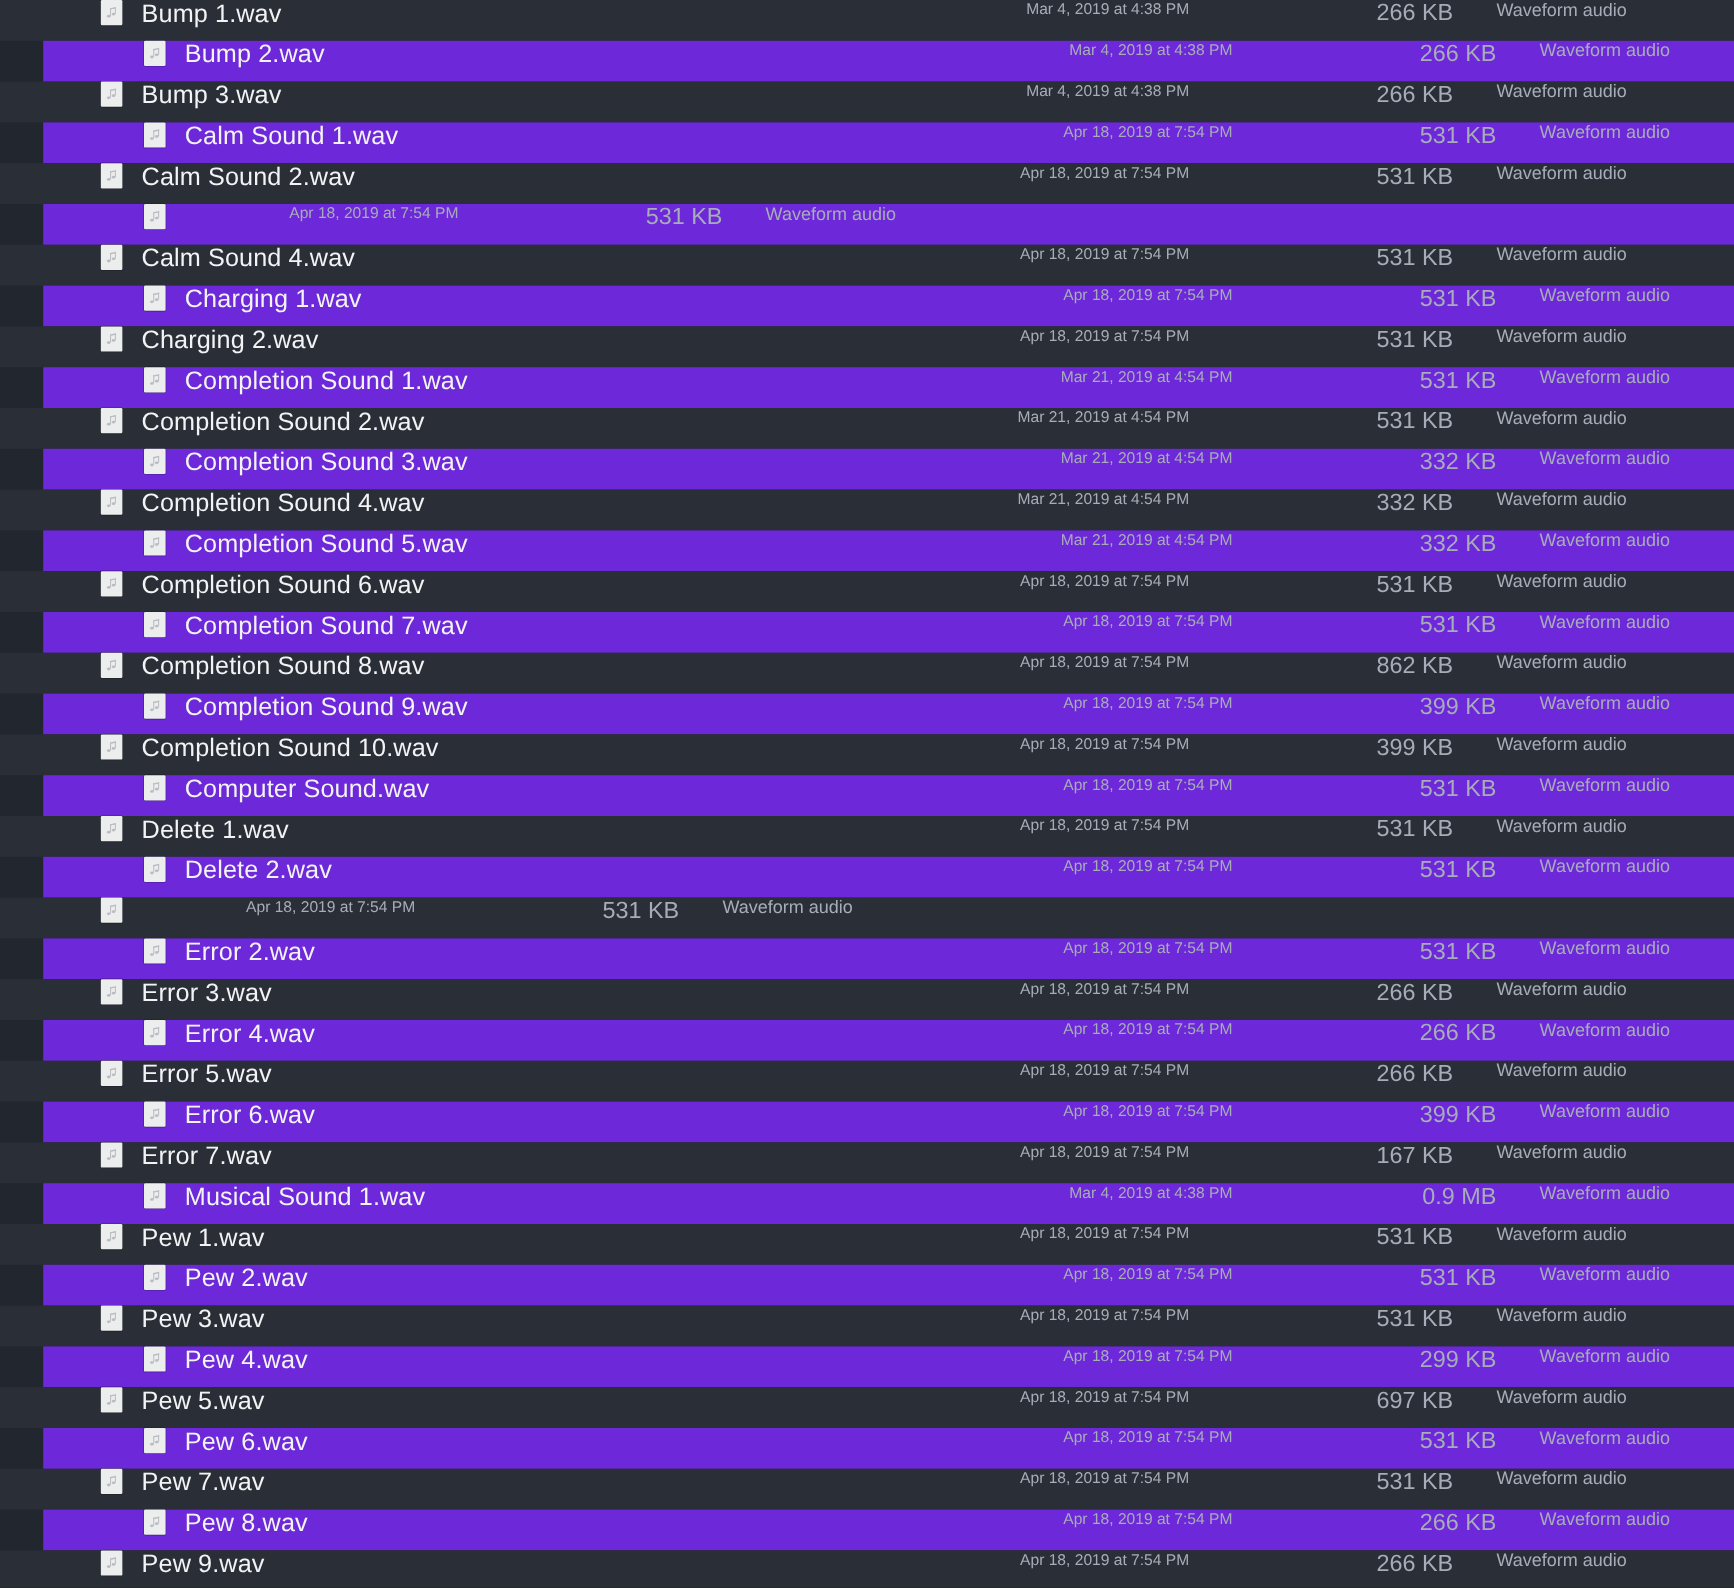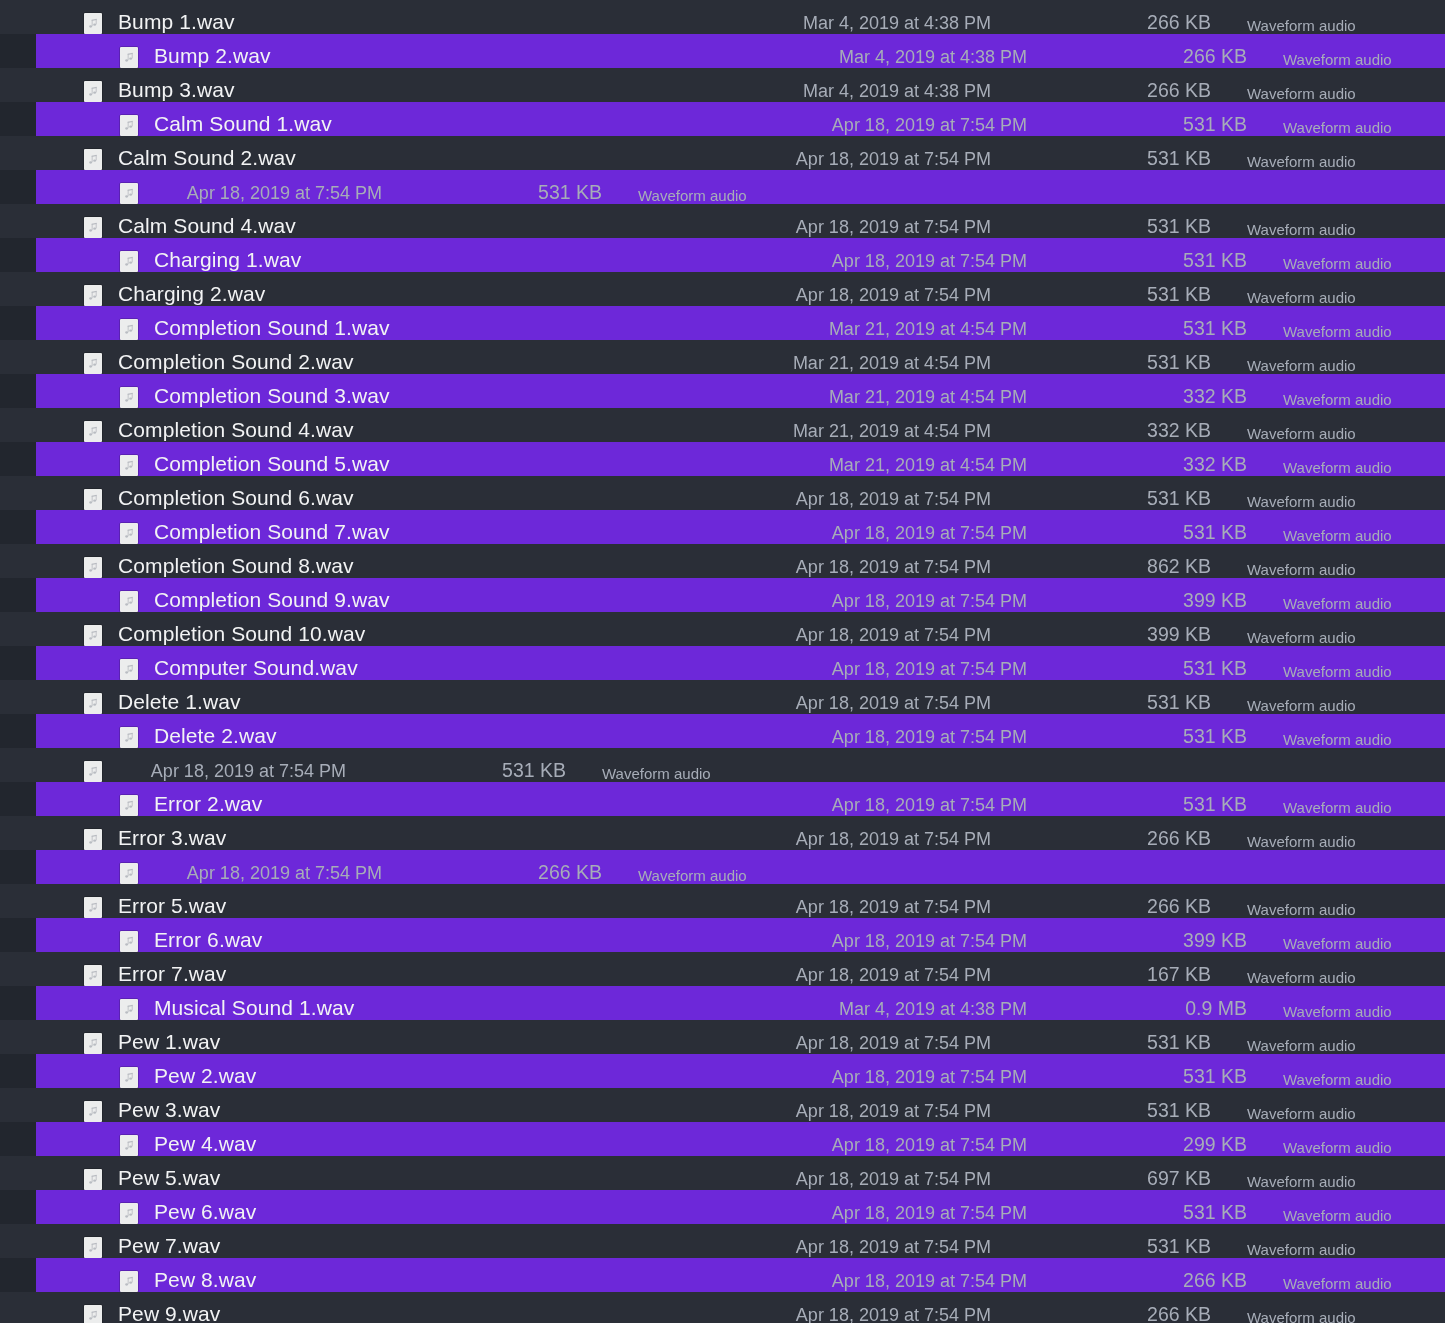--- a/index.html
+++ b/index.html
@@ -18,21 +18,21 @@
 
   #file-list {
     width: 1445px;
     height: 1323px;
     overflow: hidden;
     position: relative;
   }
 
   .row {
     display: flex;
-    align-items: flex-end;
+    align-items: flex-start;
     height: 34px;
     box-sizing: border-box;
     width: 1445px;
     position: relative;
   }
   .row.odd  { background: #2a2e37; }
   .row.even { background: #6d28d9; margin-left: 36px; }
 
   
   .gutter {
@@ -77,21 +77,21 @@
     white-space: nowrap;
     overflow: hidden;
     text-overflow: ellipsis;
   }
 
   .date-cell {
     flex: 0 0 240px;
     width: 240px;
     text-align: right;
     color: #a7adb8;
-    font-size: 18px;
+    font-size: 13px;
     white-space: nowrap;
   }
 
   .size-cell {
     flex: 0 0 220px;
     width: 220px;
     text-align: right;
     color: #a7adb8;
     font-size: 19.5px;
     white-space: nowrap;
@@ -617,20 +617,21 @@
           <g fill="#b9bcc2">
             <path d="M4.2 1.3 L9.1 0.3 L9.1 1.5 L4.2 2.5 Z"></path>
             <rect x="4.2" y="1.3" width="0.85" height="6.4"></rect>
             <rect x="8.25" y="0.3" width="0.85" height="5.6"></rect>
             <ellipse cx="3.1" cy="8.0" rx="1.5" ry="1.15"></ellipse>
             <ellipse cx="7.15" cy="6.2" rx="1.5" ry="1.15"></ellipse>
           </g>
         </svg>
       </span>
     </div>
+    <div class="name-cell">Error 4.wav</div>
     <div class="date-cell">Apr 18, 2019 at 7:54 PM</div>
     <div class="size-cell">266 KB</div>
     <div class="kind-cell">Waveform audio</div>
   </div>
     <div class="row odd">
     <div class="gutter"></div>
     <div class="icon-cell">
       <span class="file-icon">
         <svg width="11" height="11" viewBox="0 0 11 11" aria-hidden="true">
           <g fill="#b9bcc2">

